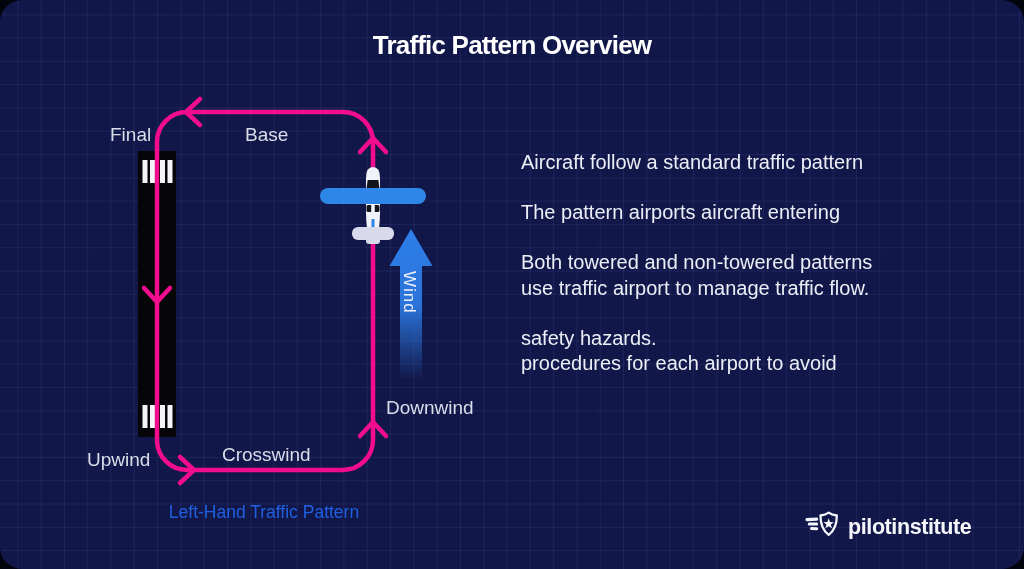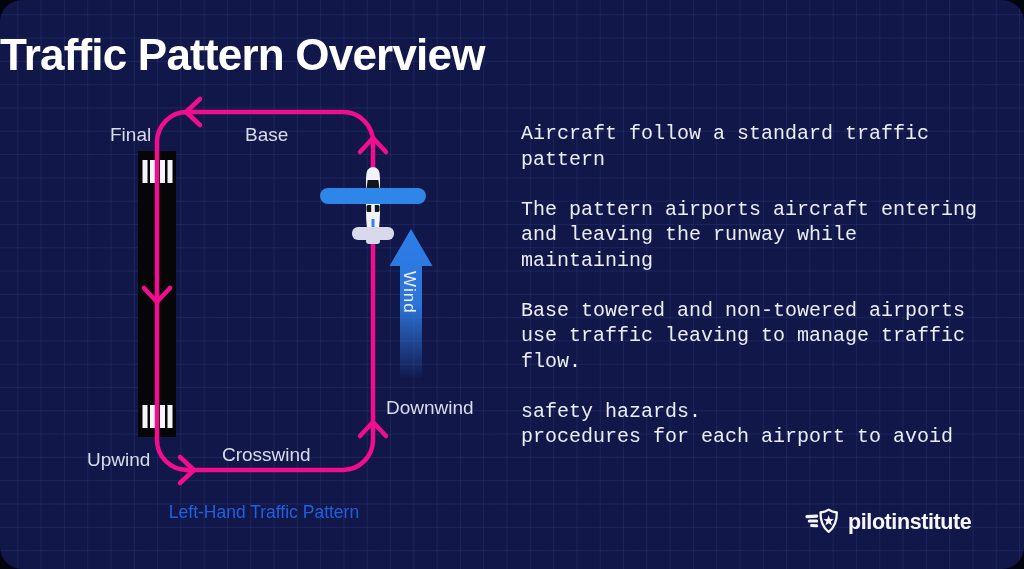--- a/index.html
+++ b/index.html
@@ -9,36 +9,36 @@
     border-radius:22px;overflow:hidden;
     background-color:#111749;
     background-image:
       linear-gradient(to right, rgba(126,148,255,0.10) 1px, transparent 1px),
       linear-gradient(to bottom, rgba(126,148,255,0.10) 1px, transparent 1px);
     background-size:23.3px 23.3px;
     background-position:-6px -9px;
   }
   .title{
     position:absolute;top:30px;left:0;width:100%;
-    margin:0;
-    font-size:44px;font-weight:700;color:#ffffff;letter-spacing:-0.8px;
+    text-align:center;margin:0;
+    font-size:26px;font-weight:700;color:#ffffff;letter-spacing:-0.8px;
   }
   .diagram-svg{position:absolute;left:0;top:0;}
   .leg-label{fill:#dadde9;font-size:19px;font-family:"Liberation Sans",sans-serif;}
   .caption-label{fill:#2060e0;font-size:17.5px;font-family:"Liberation Sans",sans-serif;}
   .wind-text{fill:#edf0fa;font-size:17px;letter-spacing:1px;font-family:"Liberation Sans",sans-serif;}
   .chev{fill:none;stroke:#f20d8e;stroke-width:4.5;stroke-linecap:round;stroke-linejoin:round;}
   .info{
-    position:absolute;left:521px;top:121px;width:480px;
-    color:#eceef6;font-size:20px;line-height:25.5px;font-family:Liberation Mono, monospace;
+    position:absolute;left:521px;top:150px;width:480px;
+    color:#eceef6;font-size:20px;line-height:25.5px;
   }
   .info .para{margin:0 0 24.5px 0;}
   .brand{
     position:absolute;left:803px;top:504px;height:36px;
-    display:flex;align-items:center;gap:7px;
+    display:flex;align-items:flex-end;gap:7px;
   }
   .brand-text{
     color:#f6f7fb;font-size:21.5px;font-weight:700;letter-spacing:-0.4px;
   }
 </style>
 </head>
 <body>
 
 <div class="stage">
 
@@ -96,25 +96,24 @@
 
     <text class="caption-label" x="264" y="518" text-anchor="middle" fill="#2060E0">Left-Hand Traffic Pattern</text>
   </svg>
 
   <div class="info">
     <div class="para">
       <div>Aircraft follow a standard traffic pattern</div>
     </div>
     <div class="para">
       <div>The pattern airports aircraft entering</div>
-      <div>and leaving the runway while maintaining</div>
     </div>
     <div class="para">
-      <div>Base towered and non-towered airports</div>
-      <div>use traffic leaving to manage traffic flow.</div>
+      <div>Both towered and non-towered patterns</div>
+      <div>use traffic airport to manage traffic flow.</div>
     </div>
     <div class="para">
       <div>safety hazards.</div>
       <div>procedures for each airport to avoid</div>
     </div>
   </div>
 
   <div class="brand">
     <svg width="38" height="30" viewBox="0 0 40 30">
       <g fill="#f5f6fb">

